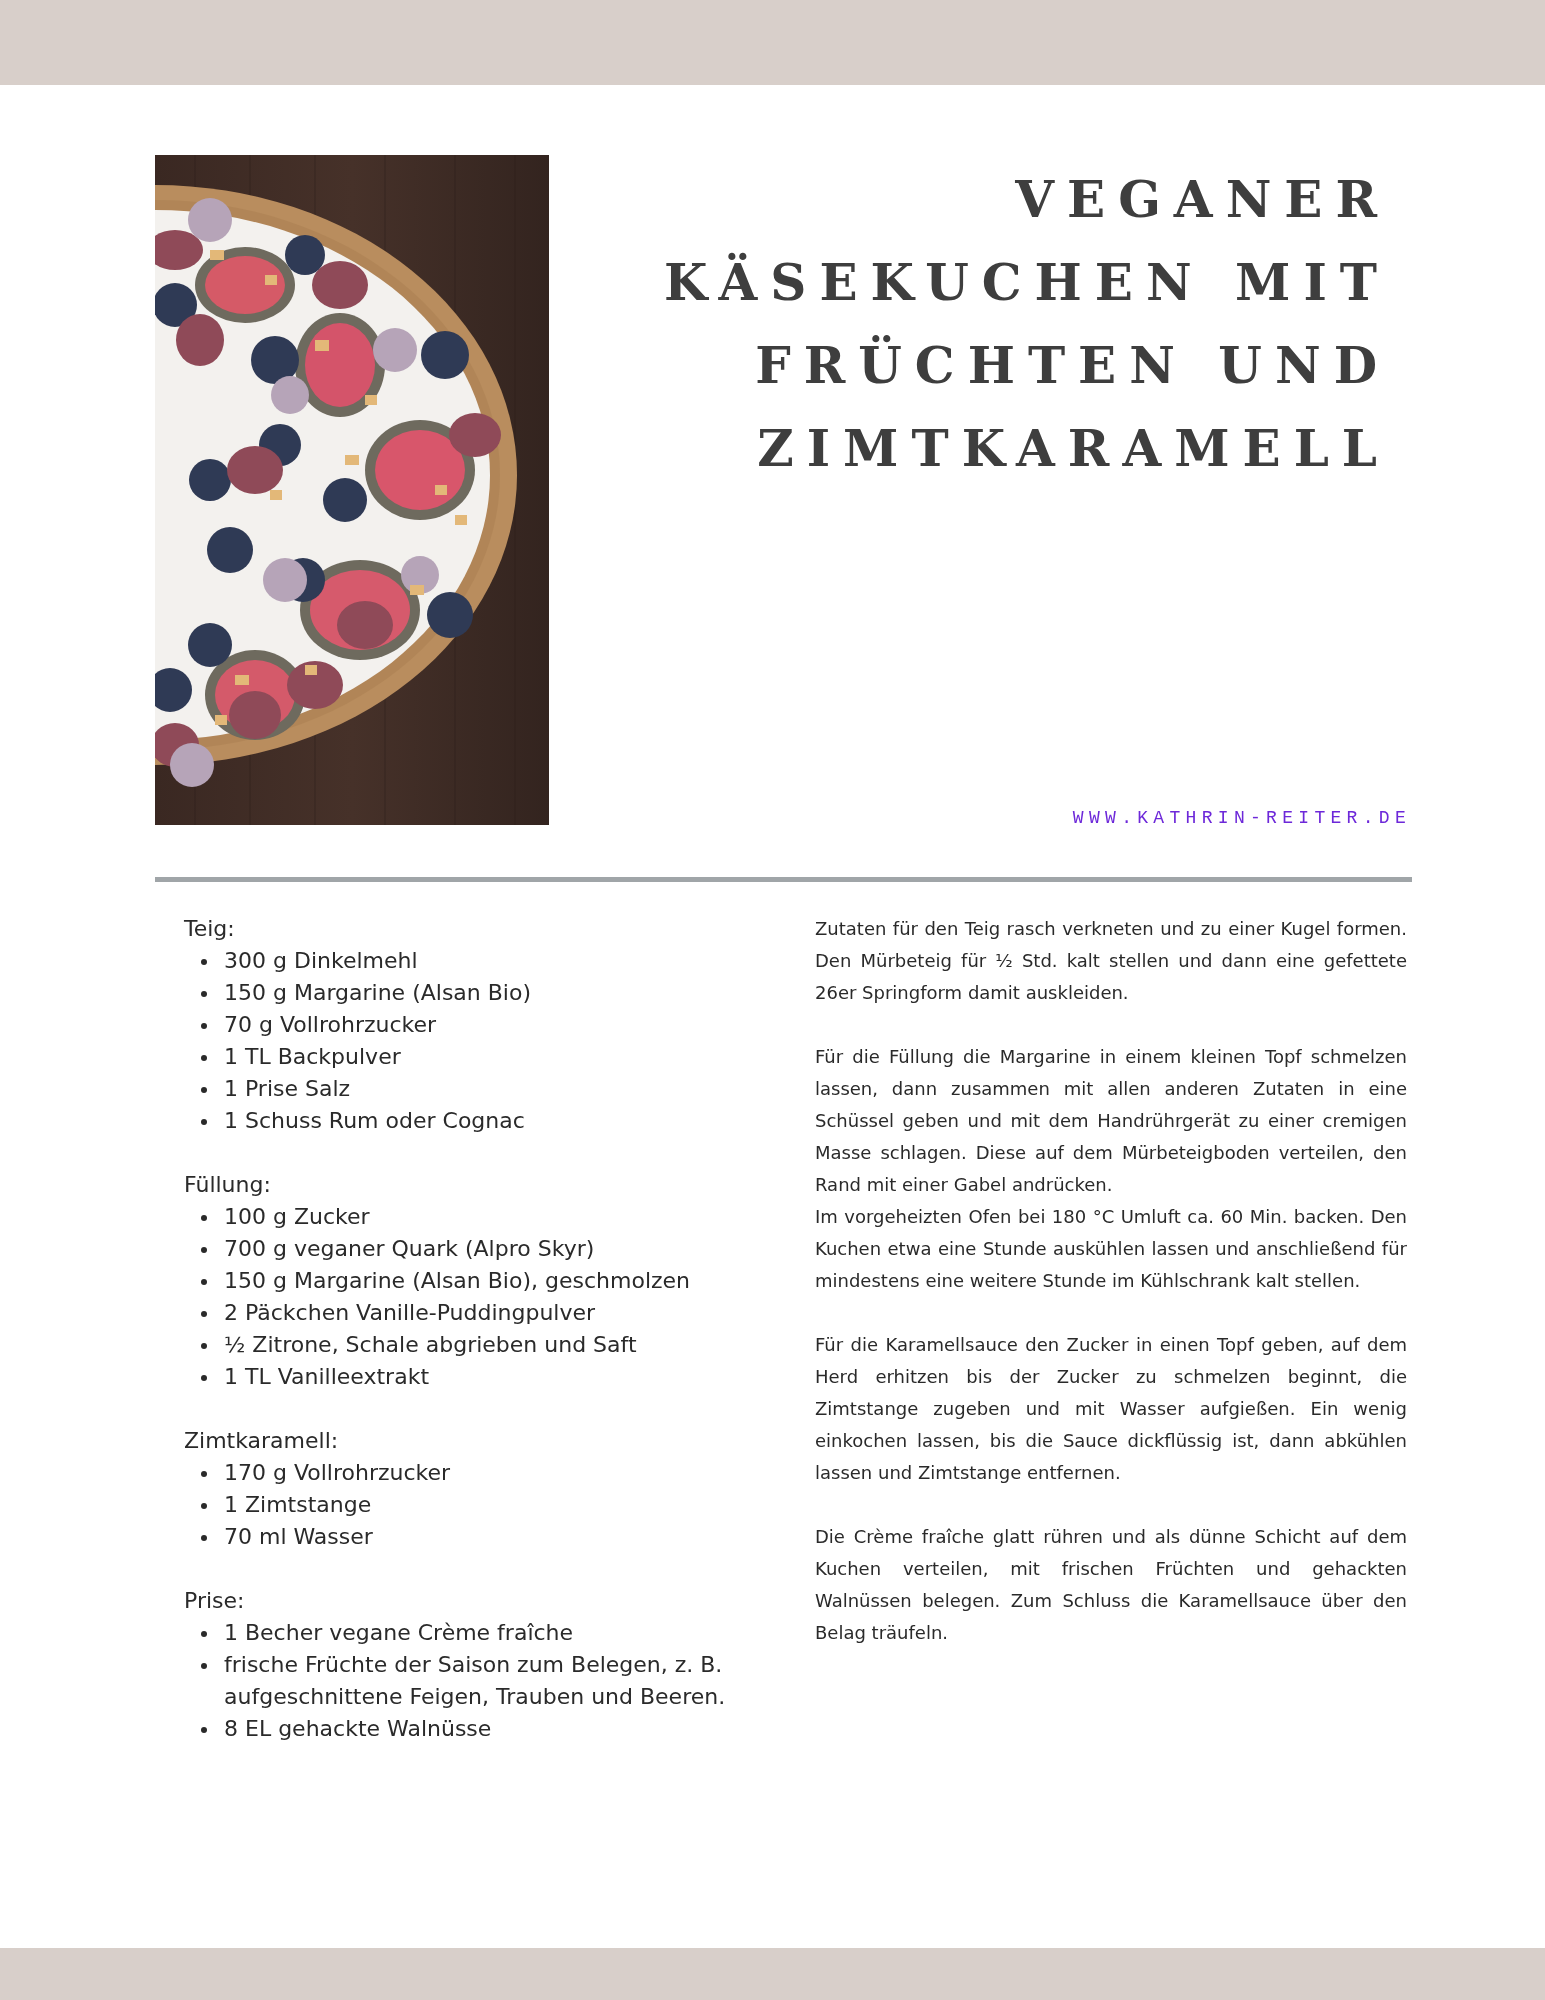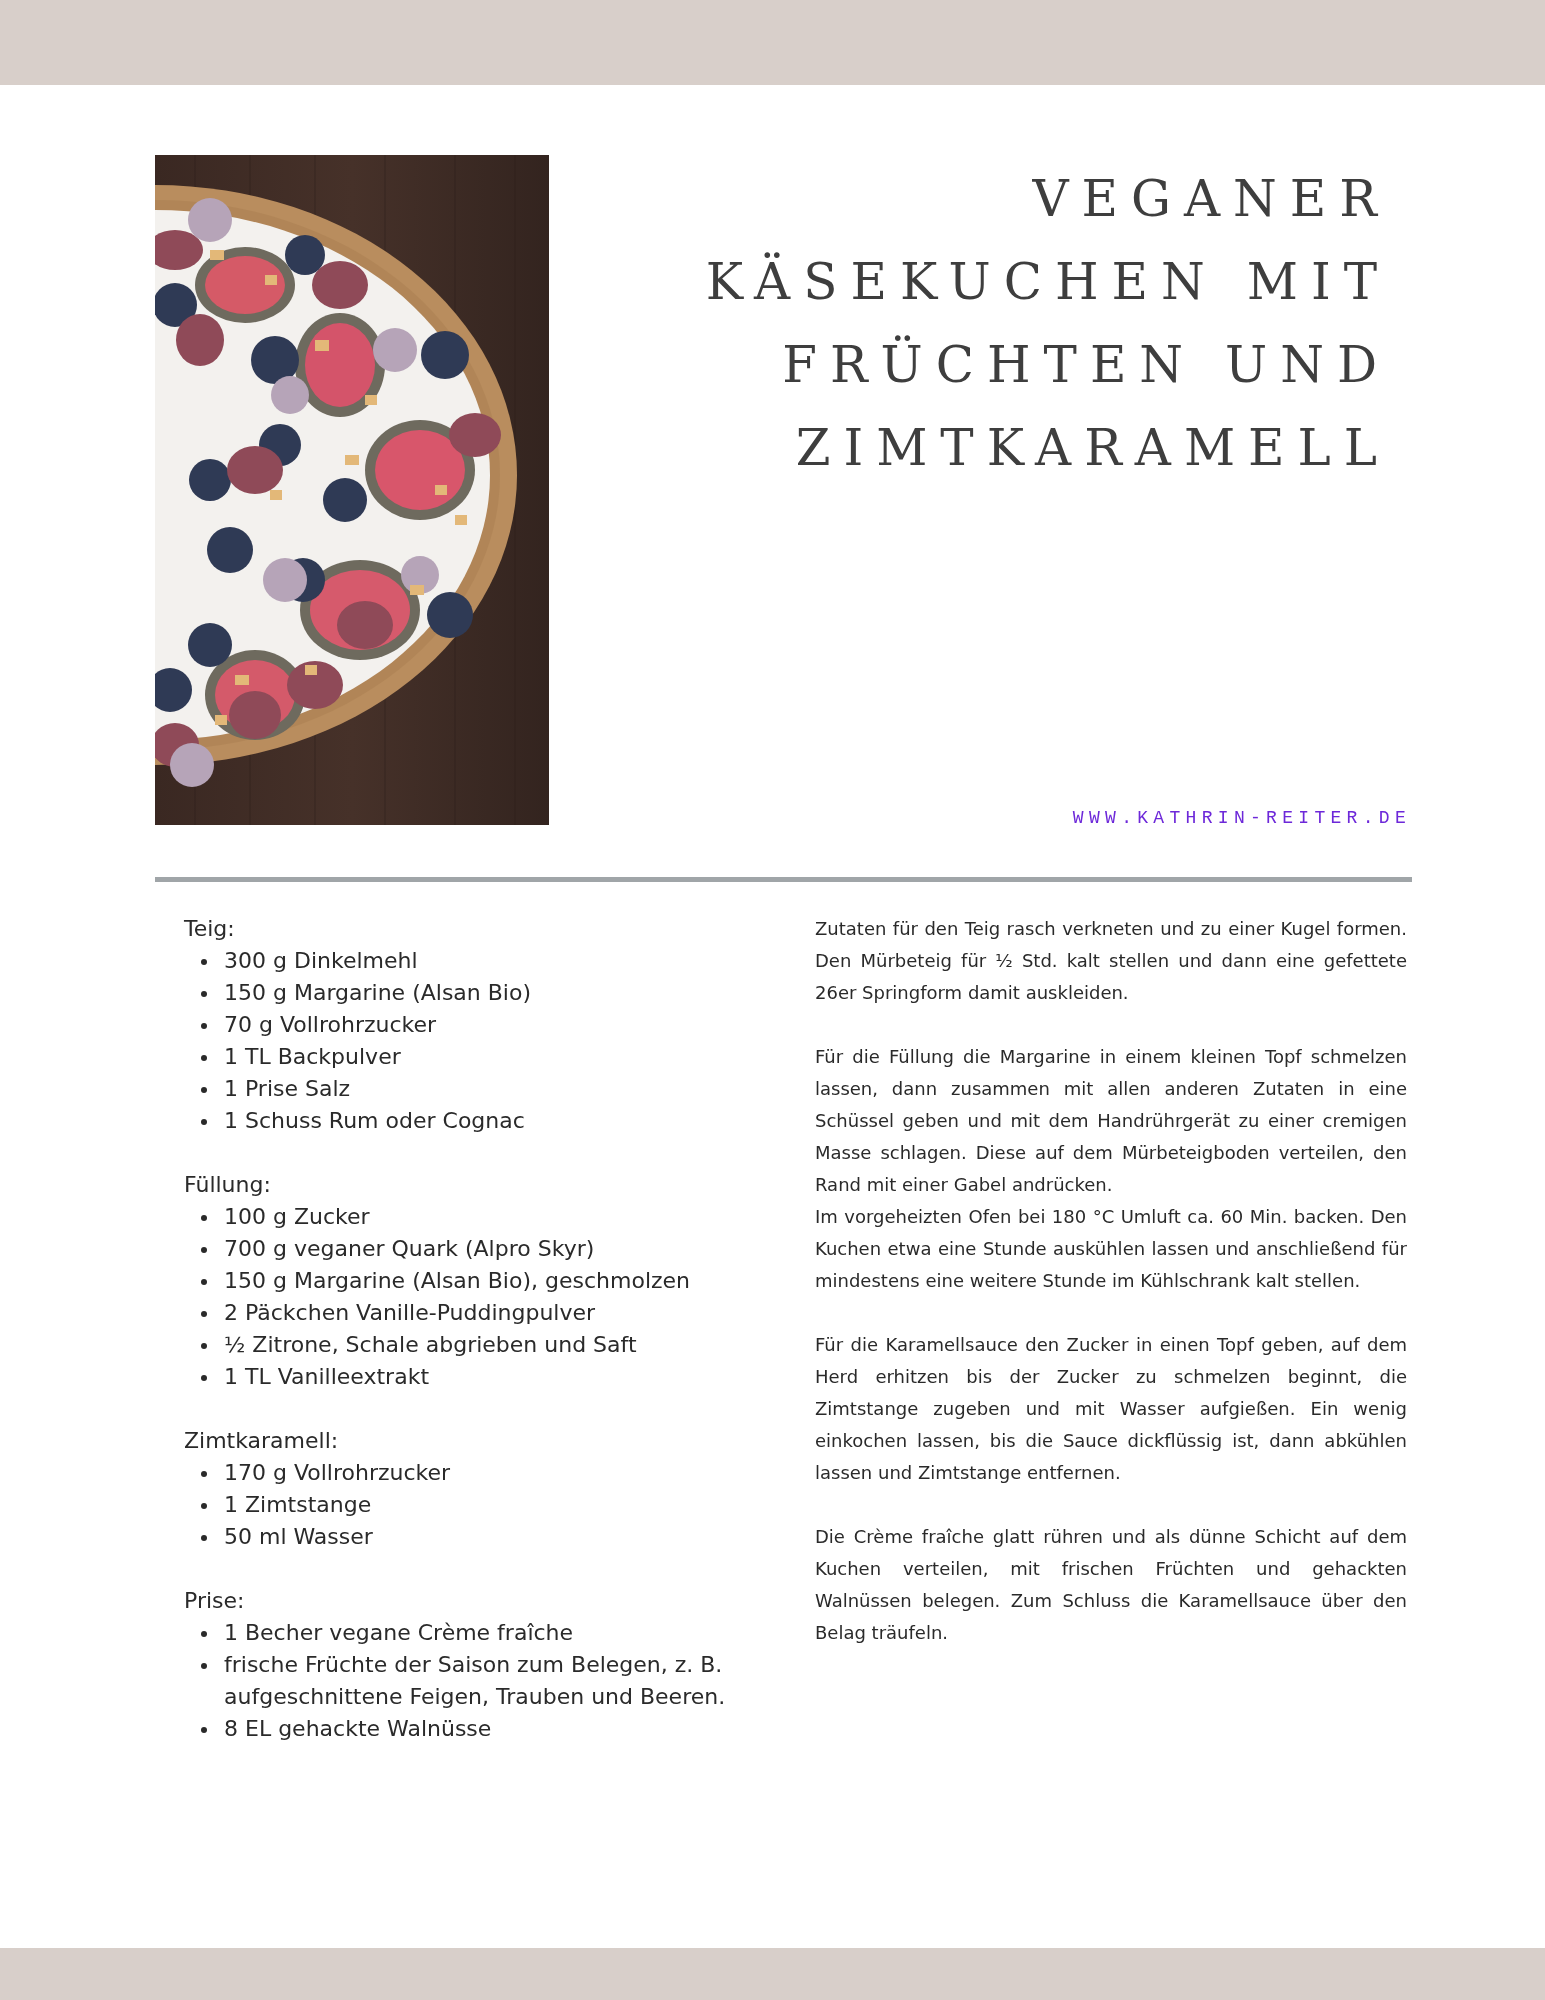--- a/index.html
+++ b/index.html
@@ -14,21 +14,21 @@
     position: absolute; left: 155px; top: 155px; width: 394px; height: 670px;
     background: #3b2a24; overflow: hidden;
   }
   .photo svg { display: block; width: 100%; height: 100%; }
 
   .title {
     position: absolute; right: 155px; top: 158px; width: 760px;
     text-align: right; font-family: "DejaVu Serif", serif; font-weight: normal;
     font-size: 50px; line-height: 83px; letter-spacing: 13px; color: #3e3e3e; margin: 0;
   }
-  .title span { display: block; }
+  .title span { display: block; font-weight: bold; }
 
   .url {
     position: absolute; right: 134px; top: 808px;
     font-family: Liberation Mono, monospace; font-size: 18px; letter-spacing: 5.3px; color: #6d28d9;
   }
   .divider { position: absolute; left: 155px; top: 877px; width: 1257px; height: 5px; background: #a0a5a8; }
 
   .ingredients {
     position: absolute; left: 184px; top: 913px; width: 600px;
     font-size: 22px; line-height: 32px; color: #2a2a2a;
@@ -169,21 +169,21 @@
       <li>2 Päckchen Vanille-Puddingpulver</li>
       <li>½ Zitrone, Schale abgrieben und Saft</li>
       <li>1 TL Vanilleextrakt</li>
     </ul>
   </div>
   <div class="section">
     <span class="section-title">Zimtkaramell:</span>
     <ul>
       <li>170 g Vollrohrzucker</li>
       <li>1 Zimtstange</li>
-      <li>50 ml Wasser</li>
+      <li>70 ml Wasser</li>
     </ul>
   </div>
   <div class="section">
     <span class="section-title">Prise:</span>
     <ul>
       <li>1 Becher vegane Crème fraîche</li>
       <li>frische Früchte der Saison zum Belegen, z. B. aufgeschnittene Feigen, Trauben und Beeren.</li>
       <li>8 EL gehackte Walnüsse</li>
     </ul>
   </div>

